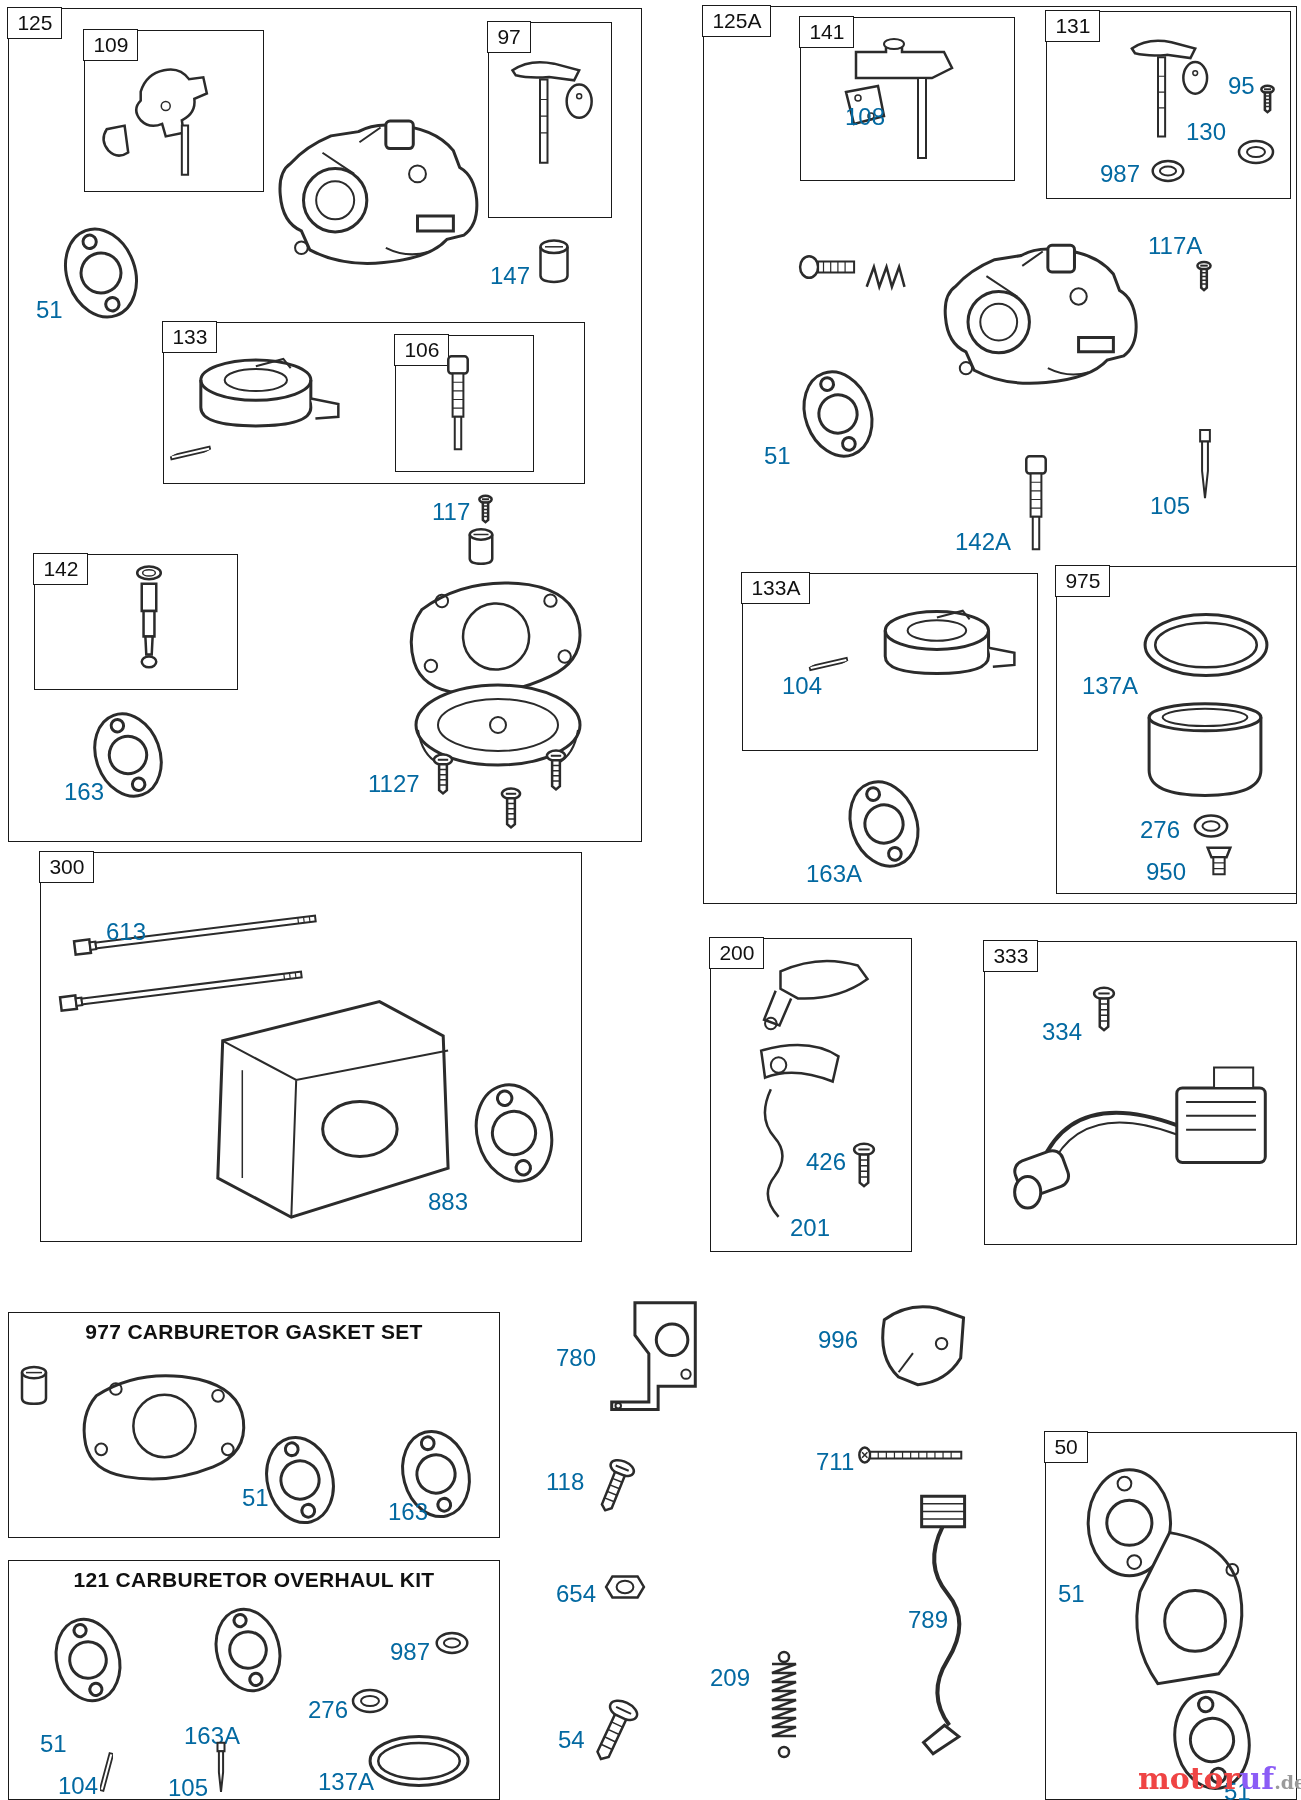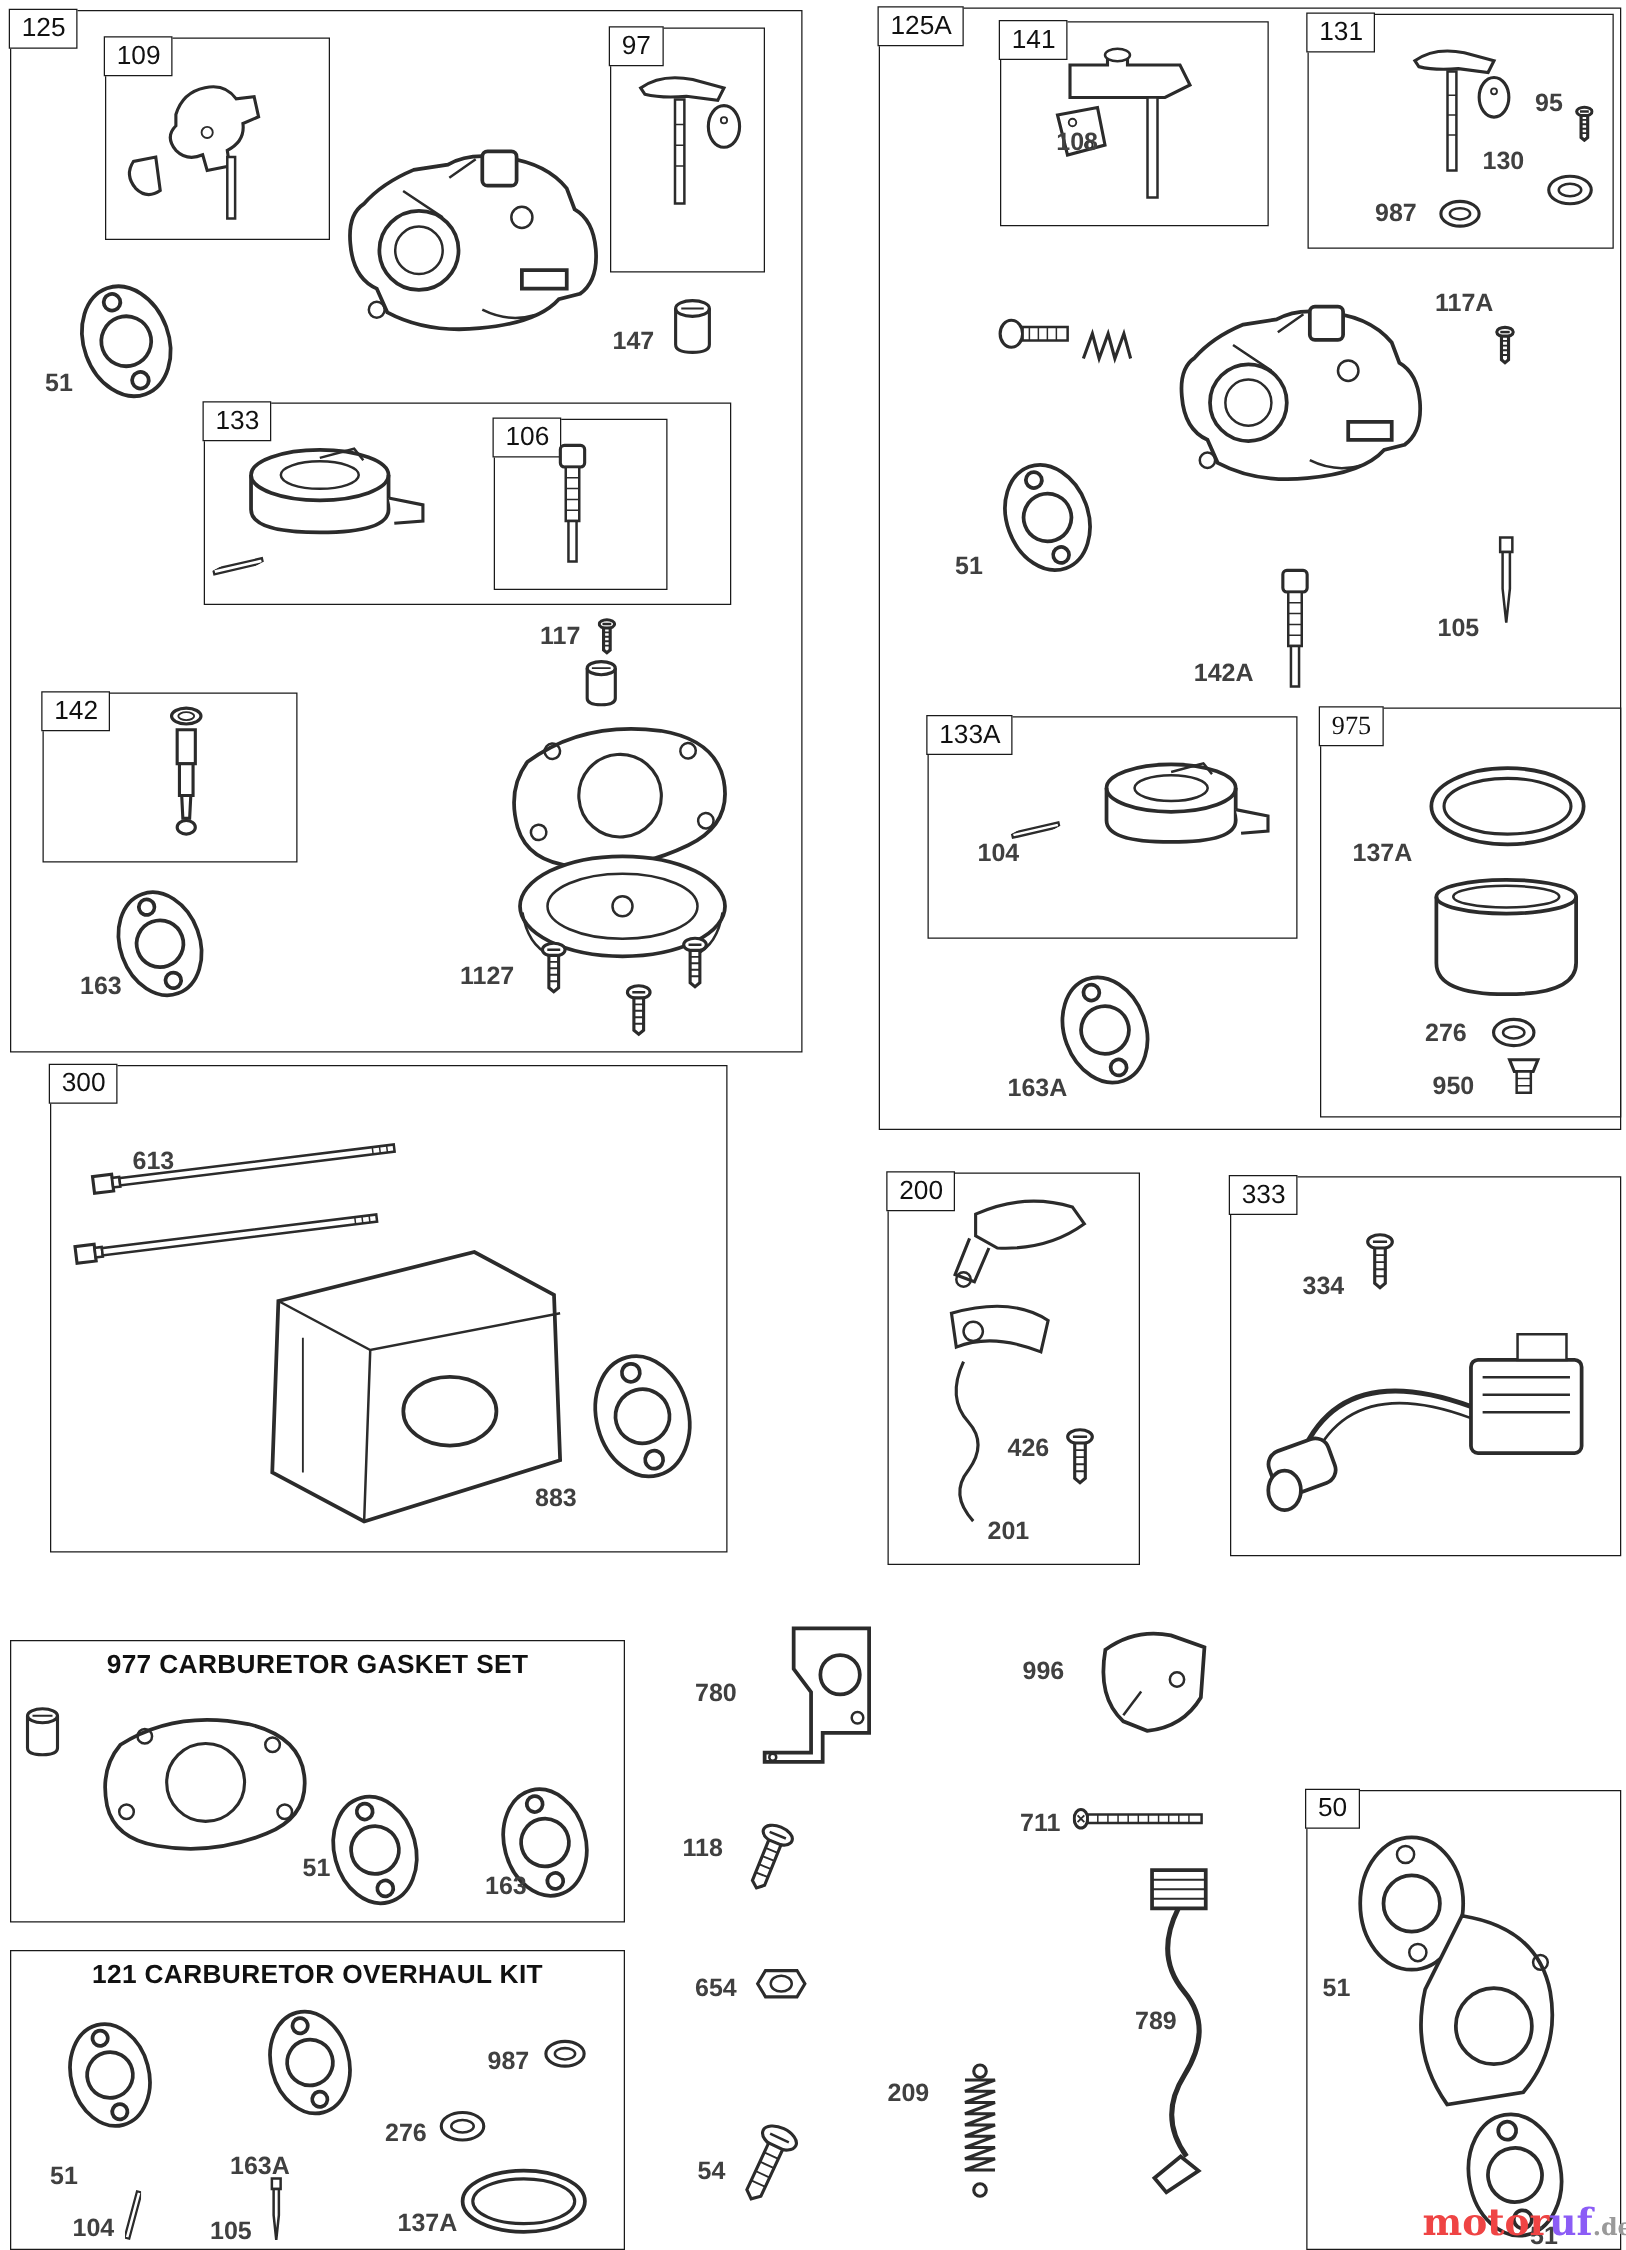--- a/index.html
+++ b/index.html
@@ -3,21 +3,21 @@
 <meta charset="utf-8">
 <style>
   html,body{margin:0;padding:0;background:#fff;}
   .page{position:relative;width:1301px;height:1800px;background:#fff;overflow:hidden;
         font-family:"Liberation Sans","DejaVu Sans",sans-serif;color:#111;}
   .pbox{position:absolute;border:1.6px solid #1a1a1a;background:transparent;}
   .tag{position:absolute;top:-1.6px;left:-1.6px;border:1.6px solid #1a1a1a;
        padding:1px 9px;font-size:21px;background:#fff;line-height:1.3;}
   .ktitle{position:absolute;left:0;right:0;top:7px;text-align:center;
           font-size:21px;font-weight:700;letter-spacing:.3px;}
-  .callout{position:absolute;font-size:20px;color:#404040;white-space:nowrap;font-weight:bold;}
+  .callout{position:absolute;font-size:24px;color:#0369a1;white-space:nowrap;}
   .part{position:absolute;transform-origin:center center;}
   .wm{position:absolute;left:1138px;top:1764px;font-family:"DejaVu Serif","Liberation Serif",serif;
       font-weight:bold;font-size:30px;line-height:1;}
   .wm .p1{color:#ef4444;}
   .wm .p2{color:#8b5cf6;}
   .wm .p3{color:#9a9a9a;font-size:19px;}
   svg *{vector-effect:non-scaling-stroke;}
 </style>
 </head>
 <body>
@@ -376,21 +376,21 @@
     <span class="tag">133A</span>
   </div>
   <svg class="part" style="left:868px;top:598px;width:155px;height:108px;">
       <use href="#clamp"></use>
     </svg>
   <svg class="part" style="left:822px;top:642px;width:13px;height:44px;transform:rotate(62deg);">
       <use href="#pin"></use>
     </svg>
   <span class="callout" style="left:782px;top:672px;">104</span>
 
-  <div class="pbox" style="left:1056px;top:566px;width:239px;height:326px;font-family:Liberation Serif, serif;">
+  <div class="pbox" style="left:1056px;top:566px;width:239px;height:326px;">
     <span class="tag">975</span>
   </div>
   <svg class="part" style="left:1140px;top:608px;width:132px;height:74px;">
       <use href="#bigoring"></use>
     </svg>
   <span class="callout" style="left:1082px;top:672px;">137A</span>
   <svg class="part" style="left:1142px;top:700px;width:126px;height:106px;">
       <use href="#cup"></use>
     </svg>
   <svg class="part" style="left:1192px;top:812px;width:38px;height:28px;">

